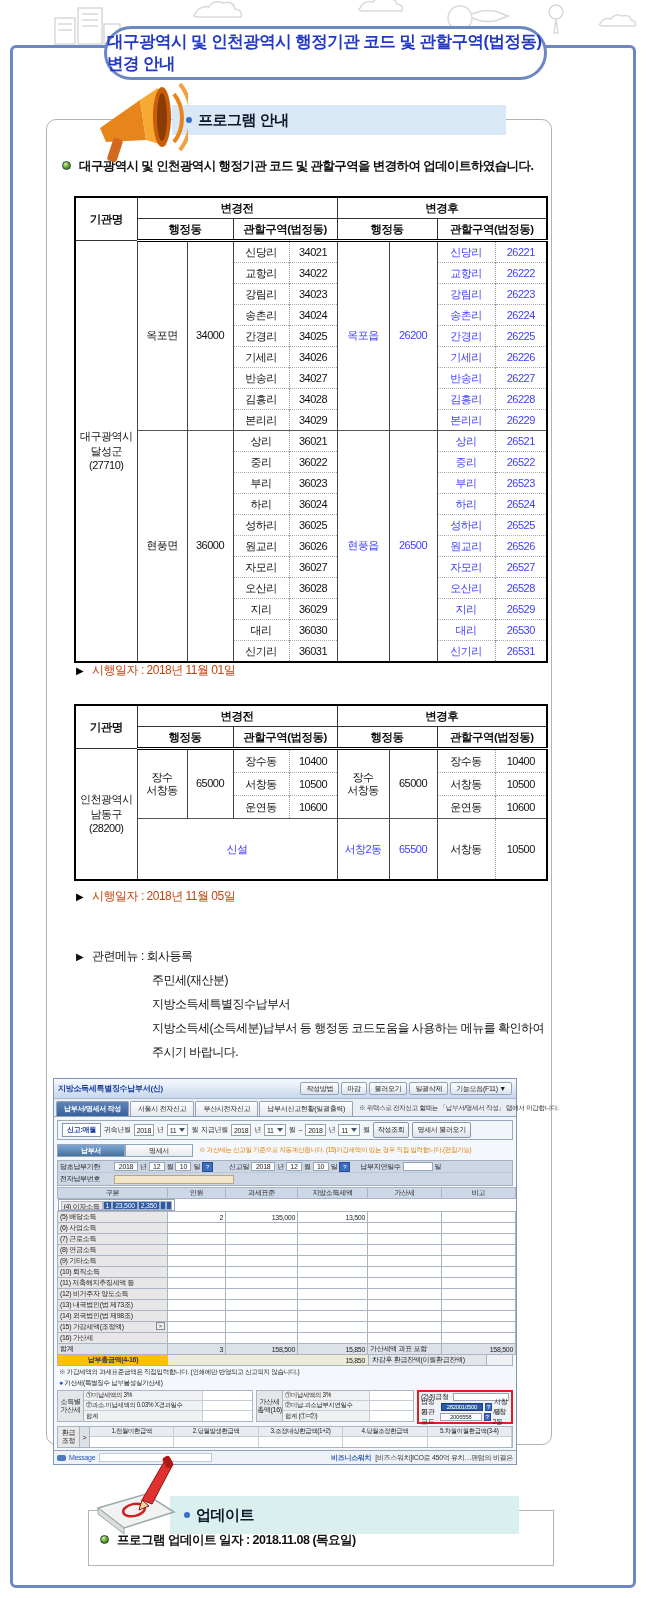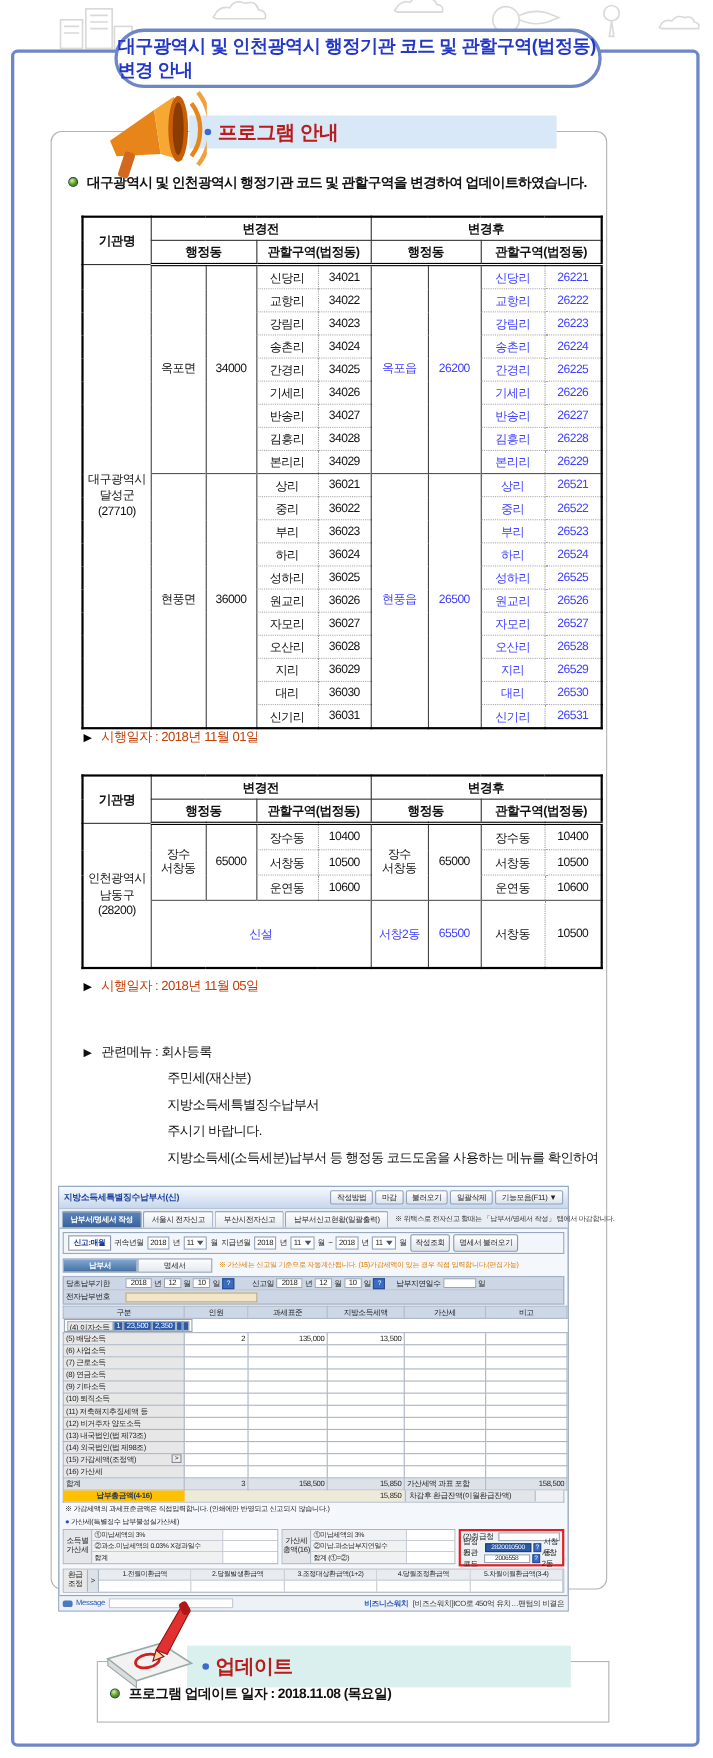--- a/index.html
+++ b/index.html
@@ -10,21 +10,21 @@
   
   .outer-box{position:absolute;left:10px;top:45px;width:620px;height:1537px;
              border:3px solid #6d87c6;border-radius:6px;background:#fff;z-index:1}
   .title-pill{position:absolute;left:104px;top:26px;width:437px;height:48px;background:#fff;
               border:3px solid #6d87c6;border-radius:28px;z-index:5;
               display:flex;align-items:center;justify-content:center}
   .title-pill span{color:#2438c8;font-weight:bold;font-size:16.5px;letter-spacing:-0.5px}
   
   .sec-bar{position:absolute;z-index:4;display:flex;align-items:center;padding-left:14px}
   .sec-bar .dot{width:6px;height:6px;border-radius:50%;background:#3a6cc8;margin-right:6px}
-  .sec-bar b{font-size:18px;color:#b91c1c;letter-spacing:-0.5px}
+  .sec-bar b{font-size:15px;color:#0f172a;letter-spacing:-0.5px}
   #prog-bar{left:172px;top:105px;width:320px;height:30px;background:#d9e8f6}
   #upd-bar{left:170px;top:1496px;width:335px;height:38px;background:#daf0ee}
   .sec-box{position:absolute;border:1px solid #b3b3b3;background:#fff;z-index:2}
   #prog-box{left:46px;top:119px;width:504px;height:1324px;border-radius:10px}
   #upd-box{left:88px;top:1510px;width:464px;height:54px}
   .icon-wrap{position:absolute;z-index:6}
   
   .bullet-line{position:absolute;z-index:3;display:flex;align-items:flex-start}
   .gdot{width:9px;height:9px;border-radius:50%;flex:0 0 9px;margin:3px 8px 0 0;
         background:radial-gradient(circle at 35% 30%,#d8f0a0,#5a9e1e 55%,#2e6b10);
@@ -433,22 +433,22 @@
   <span class="red">시행일자 : 2018년 11월 05일</span>
 </div>
 
 <div class="rel-line" style="left:76px;top:944px">
   <span class="mk" style="font-size:10px;margin-right:6px">▶</span>
   <span>관련메뉴 : 회사등록</span>
 </div>
 <div id="relmenu" class="rel-line" style="left:152px;top:968px;width:400px">
     <div>주민세(재산분)</div>
     <div>지방소득세특별징수납부서</div>
+    <div>지방소득세(소득세분)납부서 등 행정동 코드도움을 사용하는 메뉴를 확인하여</div>
     <div>주시기 바랍니다.</div>
-    <div>지방소득세(소득세분)납부서 등 행정동 코드도움을 사용하는 메뉴를 확인하여</div>
   </div>
 
 <div class="app">
   <div class="app-titlebar">
     <span class="app-title">지방소득세특별징수납부서(신)</span>
     <span class="app-toolbar" id="app-toolbar">
         <span class="tbtn">작성방법</span>
         <span class="tbtn">마감</span>
         <span class="tbtn">불러오기</span>
         <span class="tbtn">일괄삭제</span>

